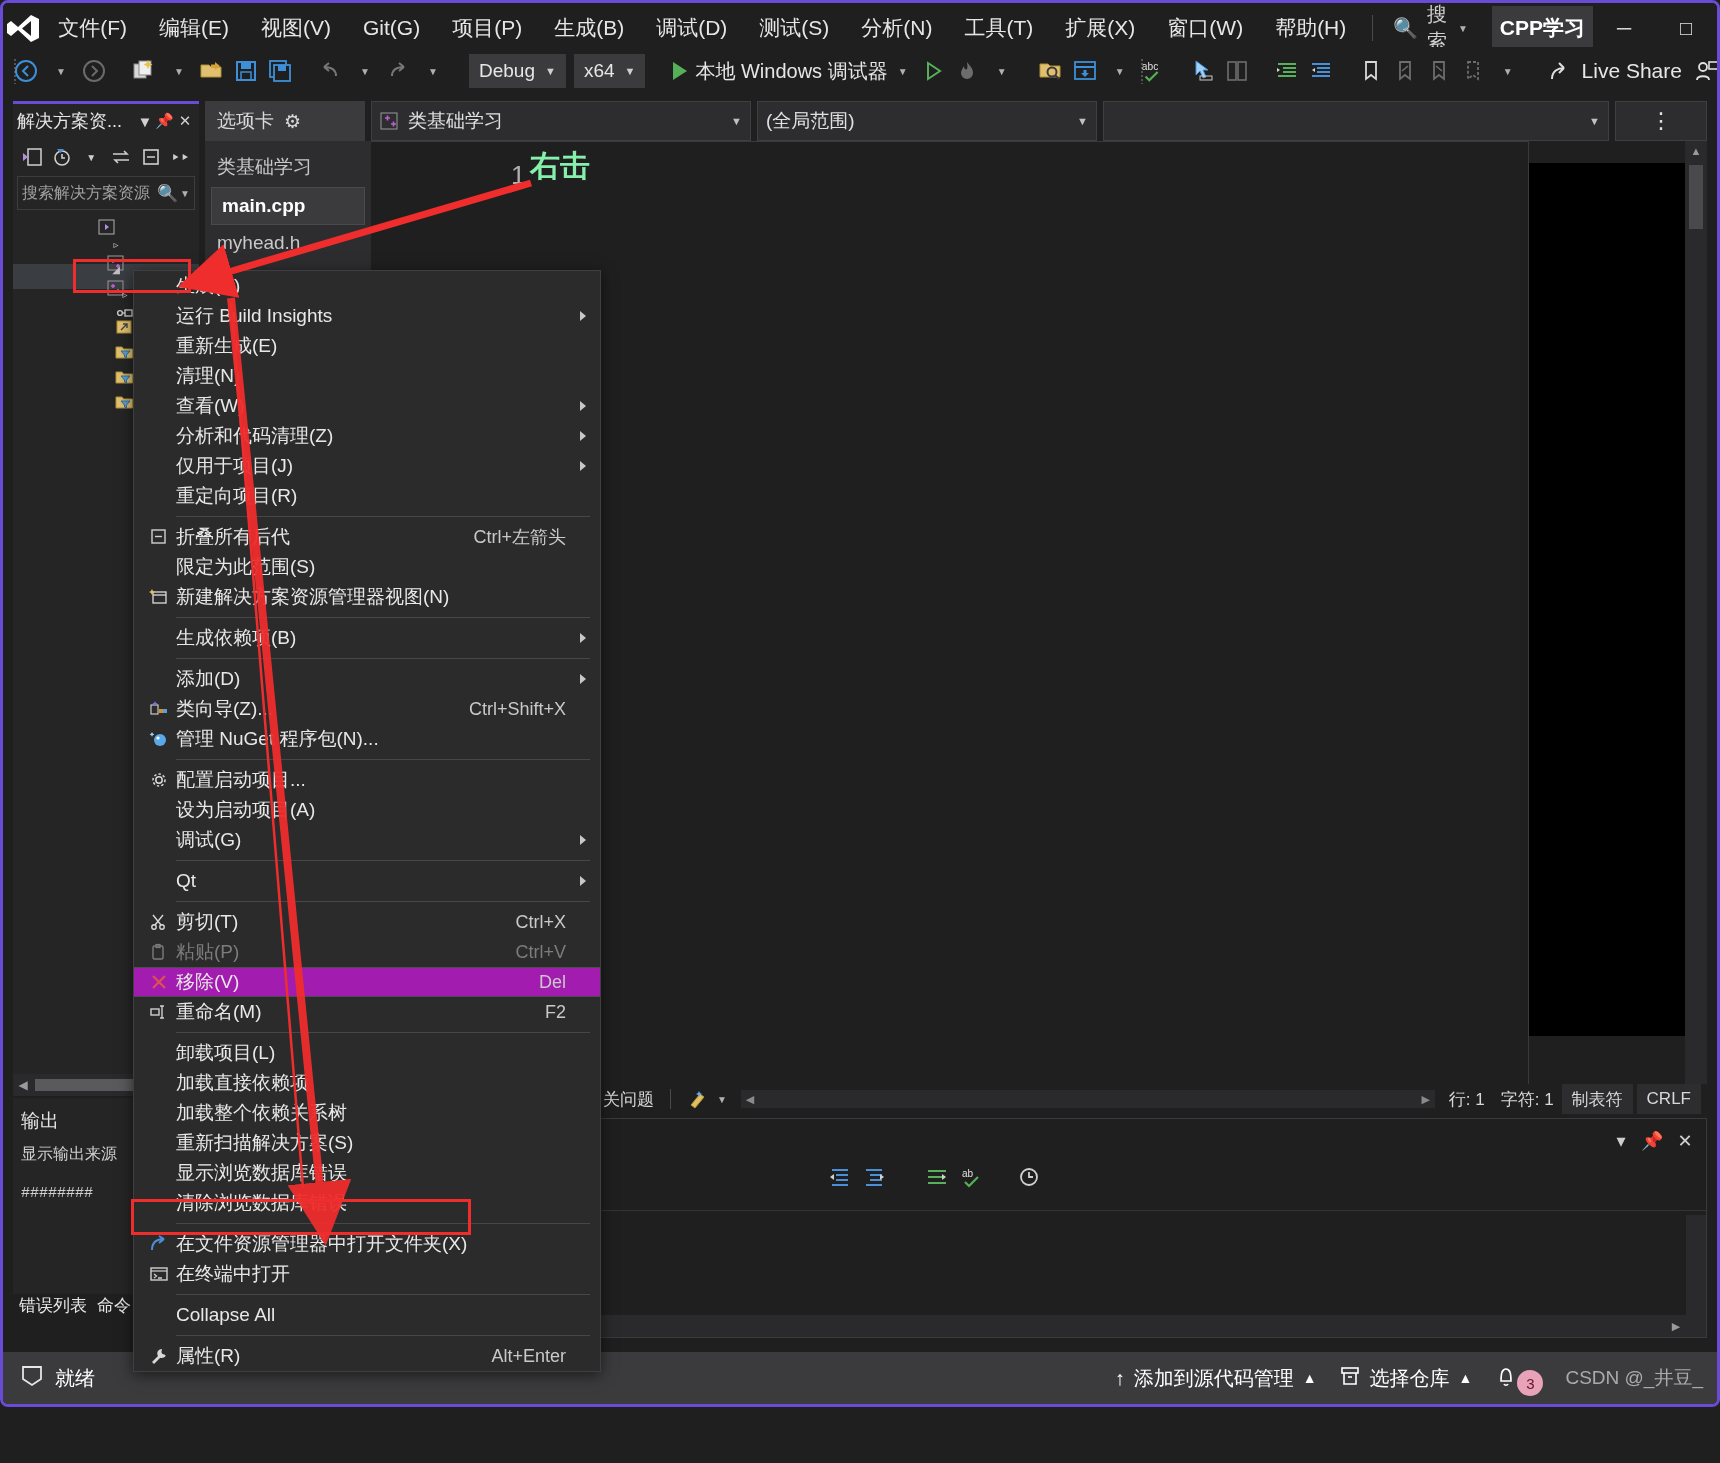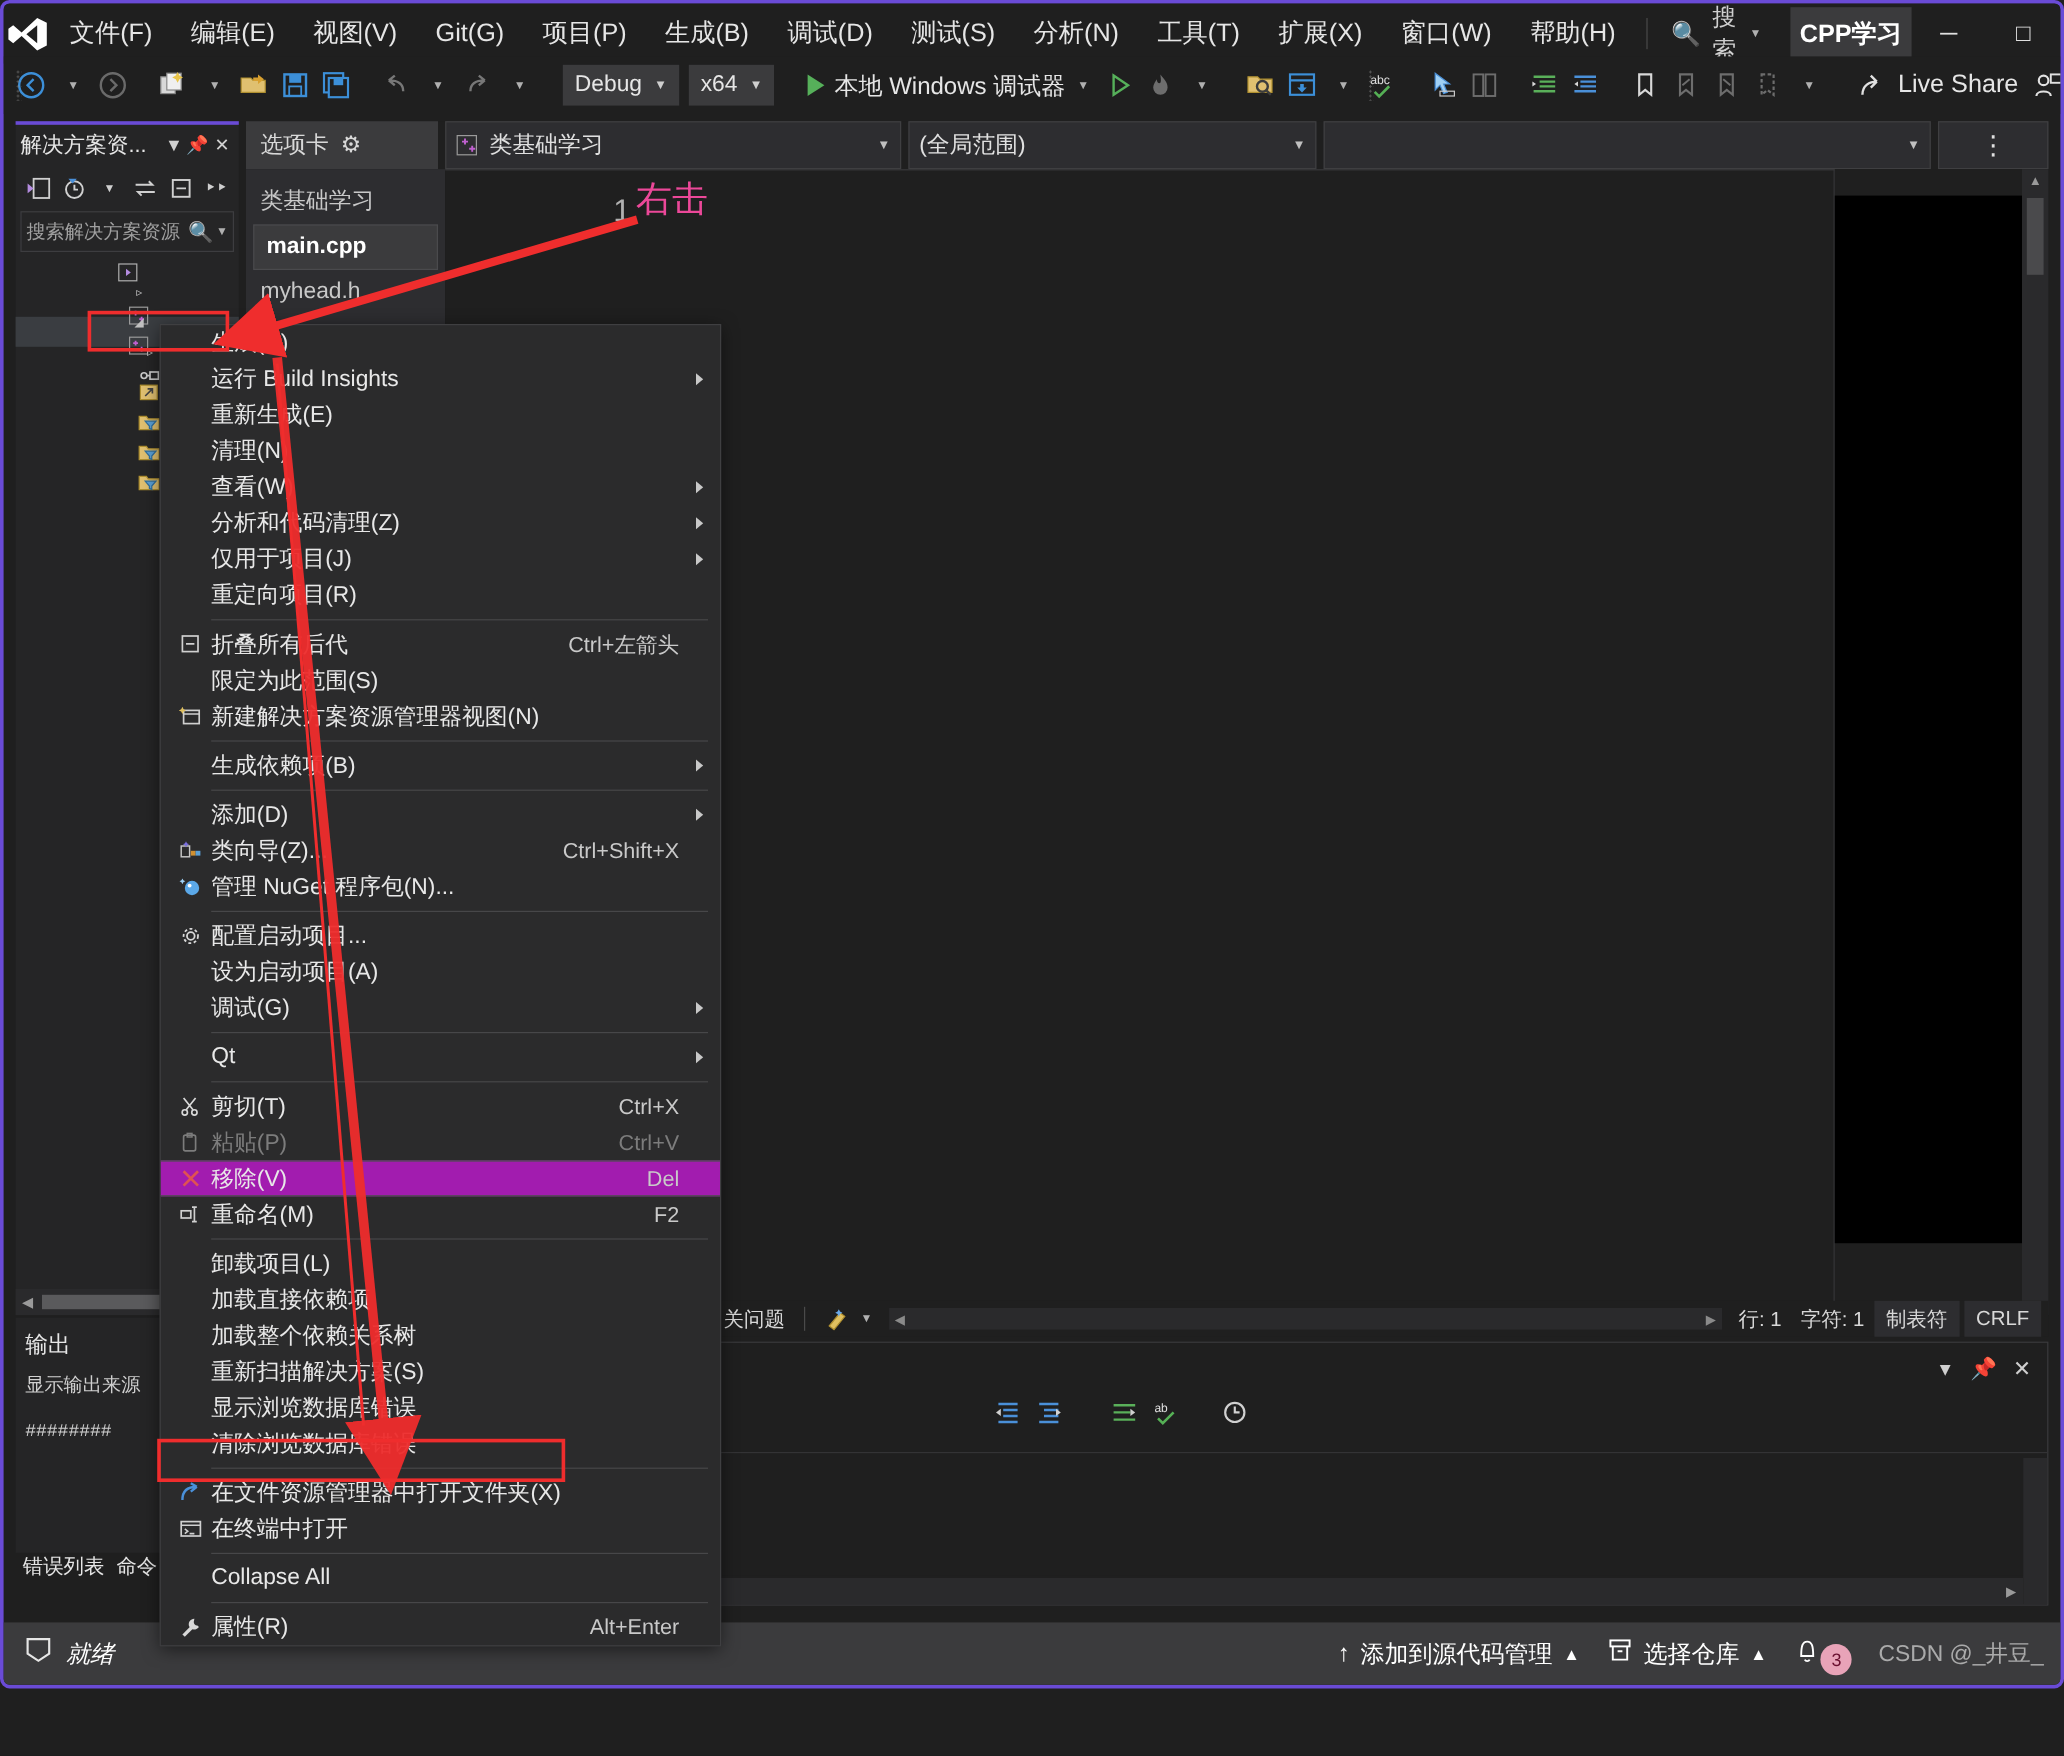--- a/index.html
+++ b/index.html
@@ -233,21 +233,21 @@
   .lr-vscroll { position: absolute; right: 0; top: 96px; bottom: 0; width: 20px; background: #2a2a2c; }
   .lr-hscroll { position: absolute; left: 0; right: 20px; bottom: 0; height: 22px; background: #2a2a2c; display: flex; align-items: center; }
   .lr-hscroll .a { width: 20px; text-align: center; color: #9a9a9a; font-size: 11px; }
 
   
   .statusbar {
     position: absolute; left: 0; right: 0; bottom: 0; height: 52px;
     background: #3b3b3d; display: flex; align-items: center;
     color: #ffffff; font-size: 20px;
   }
-  .sb-left { display: flex; align-items: center; gap: 10px; padding-left: 16px; font-style: italic; }
+  .sb-left { display: flex; align-items: center; gap: 10px; padding-left: 16px; }
   .sb-right { margin-left: auto; display: flex; align-items: center; gap: 22px; padding-right: 14px; }
   .sb-cell { display: flex; align-items: center; gap: 9px; white-space: nowrap; }
   .badge {
     width: 26px; height: 26px; border-radius: 50%; background: #e8a3b8;
     color: #6a1030; font-size: 15px; display: flex; align-items: center;
     justify-content: center; margin-left: -10px; margin-top: 10px;
   }
   .watermark { color: #cfcfcf; font-size: 19px; opacity: .75; position: relative; }
 
   
@@ -276,21 +276,21 @@
     border-top: 5px solid transparent; border-bottom: 5px solid transparent;
   }
   .ci-div { height: 1px; background: #474749; margin: 5px 10px 5px 42px; }
 
   
   .anno-box {
     position: absolute; border: 3px solid #ef2d2d; z-index: 80;
     pointer-events: none;
   }
   .anno-text {
-    position: absolute; color: #ec4899; font-size: 30px; font-weight: normal;
+    position: absolute; color: #86efac; font-size: 30px; font-weight: bold;
     z-index: 80; white-space: nowrap;
   }
   svg.overlay {
     position: absolute; left: 0; top: 0; width: 1720px; height: 1463px;
     z-index: 70; pointer-events: none;
   }
 </style>
 </head>
 <body>
 

